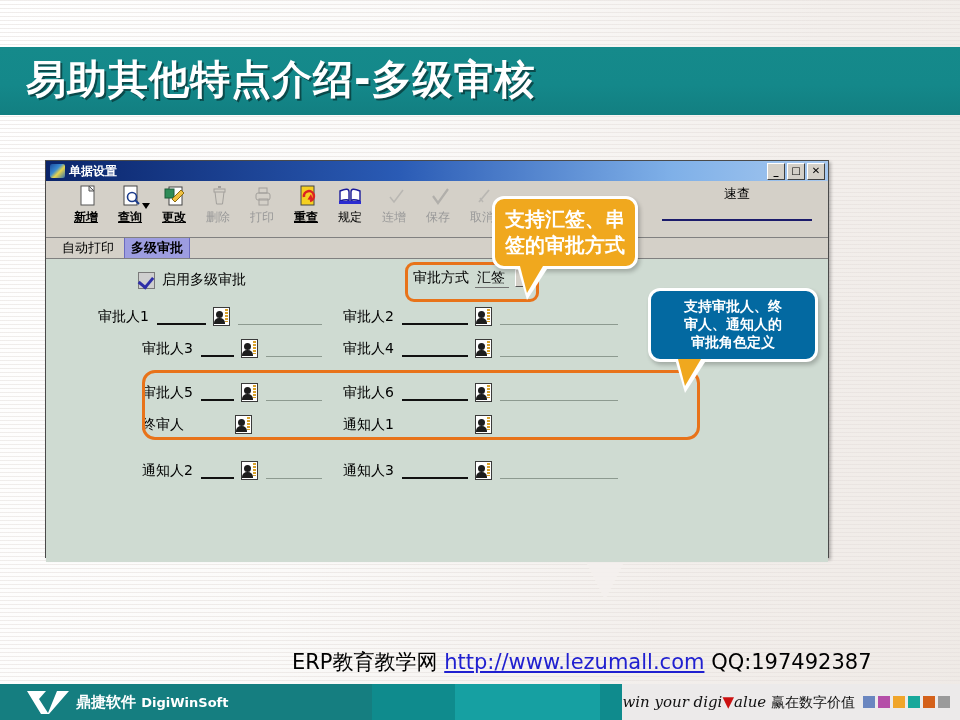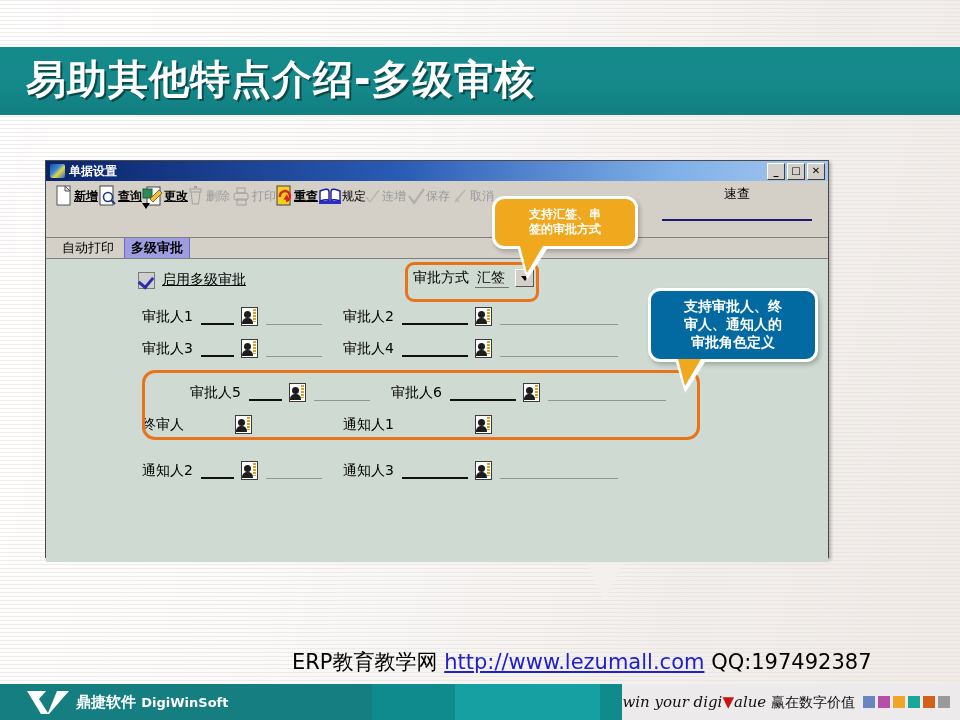--- a/index.html
+++ b/index.html
@@ -39,21 +39,21 @@
      font-family:"DejaVu Sans","Liberation Sans",sans-serif;}
   .winbtns{display:flex;gap:2px;padding-right:1px;}
   .winbtn{width:16px;height:15px;background:#d4d0c8;border:1px solid;
      border-color:#ffffff #404040 #404040 #ffffff;
      font-size:10px;line-height:13px;text-align:center;color:#000;font-weight:bold;
      font-family:"DejaVu Sans","Liberation Sans",sans-serif;}
 
   
   .toolbar{height:53px;background:#d4d0c8;border-bottom:1px solid #808080;
      display:flex;align-items:flex-start;padding:3px 0 0 8px;position:relative;}
-  .tbtn{width:44px;display:flex;align-items:center;}
+  .tbtn{width:44px;display:flex;flex-direction:column;align-items:flex-end;}
   .tbtn .glyph{height:24px;display:flex;align-items:center;justify-content:center;}
   .tbtn .lab{font-size:12px;color:#000;margin-top:1px;white-space:nowrap;
      font-family:"DejaVu Sans","Liberation Sans",sans-serif;}
   .tbtn.bold .lab{font-weight:bold;text-decoration:underline;}
   .tbtn.dim .lab{color:#999;}
   .tbtn.dim .glyph{opacity:.45;}
   .dropcaret{position:absolute;left:96px;top:22px;width:0;height:0;
      border-left:4px solid transparent;border-right:4px solid transparent;border-top:6px solid #000;}
   .quick{position:absolute;right:16px;top:4px;width:150px;text-align:center;}
   .quick .qlab{font-size:13px;color:#000;font-family:"DejaVu Sans","Liberation Sans",sans-serif;}
@@ -65,21 +65,21 @@
   .tab{font-size:13px;padding:1px 6px;color:#000;white-space:nowrap;
      font-family:"DejaVu Sans","Liberation Sans",sans-serif;}
   .tab.active{background:#9d9de0;font-weight:bold;border:1px solid #6b6bbf;border-bottom:none;}
 
   
   .formbody{position:relative;height:303px;background:#cfdbd2;}
   .chkrow{position:absolute;left:92px;top:12px;display:flex;align-items:center;gap:7px;}
   .chkbox{width:15px;height:15px;background:#cfcfcf;border:1px solid #7a7a7a;position:relative;}
   .chkbox:after{content:"";position:absolute;left:2px;top:1px;width:7px;height:11px;
      border:solid #2e2ea8;border-width:0 3px 3px 0;transform:rotate(40deg);}
-  .chkrow .lb{font-size:14px;color:#000;font-family:"DejaVu Sans","Liberation Sans",sans-serif;text-decoration:underline;}
+  .chkrow .lb{font-size:14px;color:#000;font-family:"DejaVu Sans","Liberation Sans",sans-serif;}
 
   .methodrow{position:absolute;left:367px;top:10px;display:flex;align-items:flex-start;gap:6px;}
   .methodrow .lb{font-size:14px;color:#000;font-family:"DejaVu Sans","Liberation Sans",sans-serif;}
   .methodrow .val{font-size:14px;color:#000;border-bottom:1px solid #737373;padding:0 4px 0 2px;
      font-family:"DejaVu Sans","Liberation Sans",sans-serif;}
   .ddbtn{width:17px;height:16px;background:#d4d0c8;border:1px solid;
      border-color:#ffffff #555 #555 #ffffff;display:flex;align-items:center;justify-content:center;}
   .ddbtn:after{content:"";width:0;height:0;border-left:4px solid transparent;
      border-right:4px solid transparent;border-top:5px solid #000;}
   .hl-method{position:absolute;left:359px;top:3px;width:128px;height:34px;
@@ -106,21 +106,21 @@
 
   
   .callout{position:absolute;background:#f0a81e;border:3px solid #ffffff;border-radius:12px;
      box-shadow:2px 3px 4px rgba(0,0,0,.22);color:#ffffff;font-weight:bold;
      text-align:center;line-height:1.28;font-family:"DejaVu Sans","Liberation Sans",sans-serif;}
   .callout .tail{position:absolute;width:0;height:0;}
   .callout .tail.outer{border-left:10px solid transparent;border-right:22px solid transparent;
      border-top:34px solid #ffffff;}
   .callout .tail.inner{border-left:7px solid transparent;border-right:16px solid transparent;
      border-top:27px solid #f0a81e;}
-  #callout1{left:492px;top:196px;width:128px;padding:8px 6px;font-size:12px;}
+  #callout1{left:492px;top:196px;width:128px;padding:8px 6px;font-size:20px;}
   #callout1 .tail.outer{left:22px;top:100%;}
   #callout1 .tail.inner{left:25px;top:100%;}
   #callout2{left:648px;top:288px;width:152px;padding:7px 6px;font-size:14px;}
   #callout2 .tail.outer{left:24px;top:100%;}
   #callout2 .tail.inner{left:27px;top:100%;}
 
   
   .foottext{position:absolute;left:292px;top:648px;font-size:21px;color:#000;white-space:nowrap;
      font-family:"DejaVu Sans","Liberation Sans",sans-serif;}
   .foottext .url{color:#2020d0;text-decoration:underline;}
@@ -283,21 +283,21 @@
     <div class="methodrow">
       <div class="lb">审批方式</div>
       <div class="val">汇签</div>
       <div class="ddbtn"></div>
     </div>
     <div class="hl-method"></div>
 
     <div class="rows">
 
       <div class="frow">
-        <div class="fcell" style="width:276px;padding-left:96px;box-sizing:border-box;">
+        <div class="fcell" style="width:276px;padding-left:52px;box-sizing:border-box;">
           <div class="flab" style="width:58px;">审批人1</div>
           <div class="in-dark" style="width:66px;"></div>
           <div class="pickicon">
               <i></i>
             </div>
           <div class="in-grey" style="width:112px;"></div>
         </div>
         <div class="fcell" style="width:300px;padding-left:14px;box-sizing:border-box;">
           <div class="flab" style="width:58px;">审批人2</div>
           <div class="in-dark" style="width:66px;"></div>
@@ -320,21 +320,21 @@
         <div class="fcell" style="width:300px;padding-left:14px;box-sizing:border-box;">
           <div class="flab" style="width:58px;">审批人4</div>
           <div class="in-dark" style="width:66px;"></div>
           <div class="pickicon">
               <i></i>
             </div>
           <div class="in-grey" style="width:118px;"></div>
         </div>
       </div>
 
-      <div class="frow" style="margin-top:12px;margin-left:48px;">
+      <div class="frow" style="margin-top:12px;">
         <div class="fcell" style="width:276px;padding-left:96px;box-sizing:border-box;">
           <div class="flab" style="width:58px;">审批人5</div>
           <div class="in-dark" style="width:66px;"></div>
           <div class="pickicon">
               <i></i>
             </div>
           <div class="in-grey" style="width:112px;"></div>
         </div>
         <div class="fcell" style="width:300px;padding-left:14px;box-sizing:border-box;">
           <div class="flab" style="width:58px;">审批人6</div>

